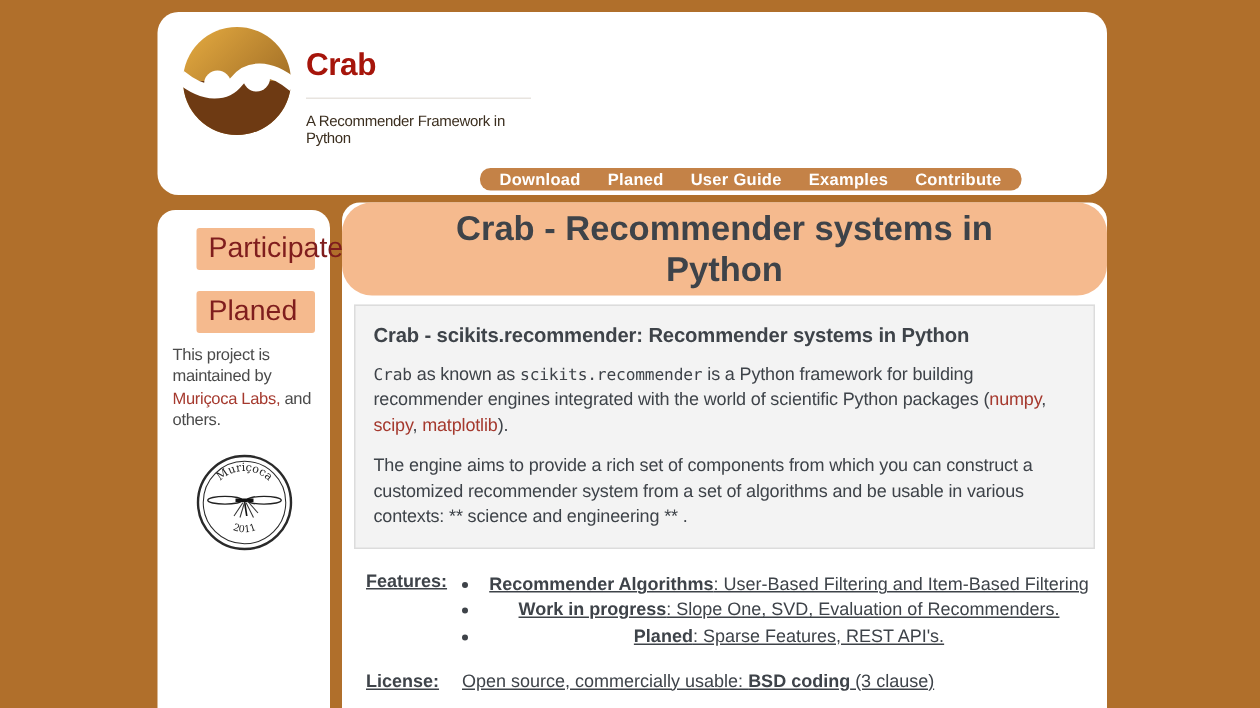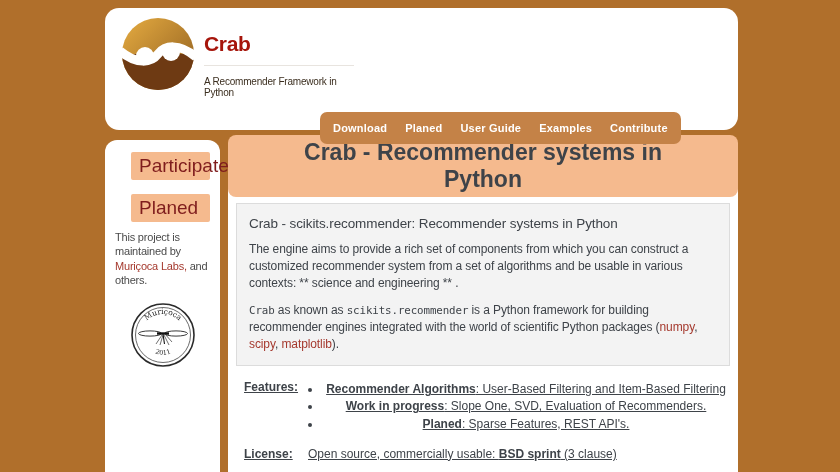--- a/index.html
+++ b/index.html
@@ -7,38 +7,38 @@
   .page{position:relative;width:840px;height:472px;background:#B06F2B;overflow:hidden;}
 
   
   .header-card{position:absolute;left:105px;top:8px;width:633px;height:122px;background:#fff;border-radius:14px;}
   .logo-wrap{position:absolute;left:10px;top:4px;width:86px;height:86px;}
   .logo-text{position:absolute;left:99px;top:24px;width:150px;}
   .wordmark{color:#A6150B;font-size:21px;font-weight:bold;letter-spacing:-0.3px;padding-bottom:9px;border-bottom:1px solid #E8E4DF;}
   .tagline{color:#3B2E1F;font-size:10px;letter-spacing:-0.2px;padding-top:10px;}
 
   
-  .nav{position:absolute;left:320px;top:112px;height:32px;background:#C48247;border-radius:7px;display:flex;align-items:center;padding:0 4px;z-index:5;}
+  .nav{position:absolute;left:320px;top:112px;height:15px;background:#C48247;border-radius:7px;display:flex;align-items:center;padding:0 4px;z-index:5;}
   .nav a{color:#fff;font-weight:bold;font-size:11px;padding:0 9px;text-decoration:none;letter-spacing:0.2px;white-space:nowrap;cursor:pointer;}
 
   
   .sidebar{position:absolute;left:105px;top:140px;width:115px;height:340px;background:#fff;border-radius:12px 12px 0 0;padding:10px 10px;box-sizing:border-box;}
   .side-head{background:#F5BA8E;color:#7f1d1d;font-size:19px;padding:3px 8px;border-radius:2px;margin:2px 0 8px 16px;}
   .side-head.funding{margin-top:14px;}
   .side-text{font-size:11px;line-height:1.3;color:#4A4A4A;letter-spacing:-0.2px;}
   a.rlink{color:#A5392E;text-decoration:none;cursor:pointer;}
   .stamp-wrap{margin-top:14px;text-align:center;}
 
   
   .main-card{position:absolute;left:228px;top:135px;width:510px;height:337px;background:#fff;border-radius:12px 12px 0 0;box-sizing:border-box;}
-  .title-box{background:#F5BA8E;border-radius:8px;min-height:62px;display:flex;align-items:center;justify-content:center;text-align:center;}
+  .title-box{background:#F5BA8E;border-radius:20px;min-height:62px;display:flex;align-items:center;justify-content:center;text-align:center;}
   .title-box .t{font-size:23px;font-weight:bold;color:#3E4349;line-height:1.18;max-width:440px;}
   .content{padding:6px 8px 0 8px;}
   .gray-box{background:#F3F3F3;border:1px solid #DCDCDC;padding:6px 12px 10px 12px;font-size:12px;color:#3E4349;letter-spacing:-0.1px;}
-  .gray-box h2{font-size:13.5px;font-weight:normal;margin:6px 0 2px 0;color:#3E4349;}
+  .gray-box h2{font-size:13.5px;font-weight:bold;margin:6px 0 2px 0;color:#3E4349;}
   .gray-box p{margin:10px 0 2px 0;line-height:1.42;}
   code{font-family:"DejaVu Sans Mono", monospace;font-size:10.8px;}
   .def-row{display:grid;grid-template-columns:64px 1fr;margin:14px 0 0 8px;font-size:12px;color:#3E4349;text-decoration:underline;}
   .def-label{font-weight:bold;}
   .def-row ul{margin:0;padding-left:14px;}
   .def-row li{margin:1px 0;line-height:1.35;text-align:center;}
 </style>
 </head>
 <body>
 
@@ -103,34 +103,34 @@
   </aside>
 
   <main class="main-card">
     <div class="title-box">
       <div class="t">Crab - Recommender systems in Python</div>
     </div>
 
     <div class="content">
       <div class="gray-box">
         <h2>Crab - scikits.recommender: Recommender systems in Python</h2>
+        <p><code>Crab</code><span> as known as </span><code>scikits.recommender</code><span> is a Python framework for building recommender engines integrated with the world of scientific Python packages (</span><a class="rlink">numpy</a><span>, </span><a class="rlink">scipy</a><span>, </span><a class="rlink">matplotlib</a><span>).</span></p>
         <p>The engine aims to provide a rich set of components from which you can construct a customized recommender system from a set of algorithms and be usable in various contexts: ** science and engineering ** .</p>
-        <p><code>Crab</code><span> as known as </span><code>scikits.recommender</code><span> is a Python framework for building recommender engines integrated with the world of scientific Python packages (</span><a class="rlink">numpy</a><span>, </span><a class="rlink">scipy</a><span>, </span><a class="rlink">matplotlib</a><span>).</span></p>
       </div>
 
       <div class="def-row">
         <div class="def-label">Features:</div>
         <ul>
           <li><b>Recommender Algorithms</b><span>: User-Based Filtering and Item-Based Filtering</span></li>
           <li><b>Work in progress</b><span>: Slope One, SVD, Evaluation of Recommenders.</span></li>
           <li><b>Planed</b><span>: Sparse Features, REST API's.</span></li>
         </ul>
       </div>
 
       <div class="def-row">
         <div class="def-label">License:</div>
-        <div><span>Open source, commercially usable: </span><b>BSD sprint</b><span> (3 clause)</span></div>
+        <div><span>Open source, commercially usable: </span><b>BSD coding</b><span> (3 clause)</span></div>
       </div>
 
     </div>
   </main>
 
 </div>
 
 </body></html>

